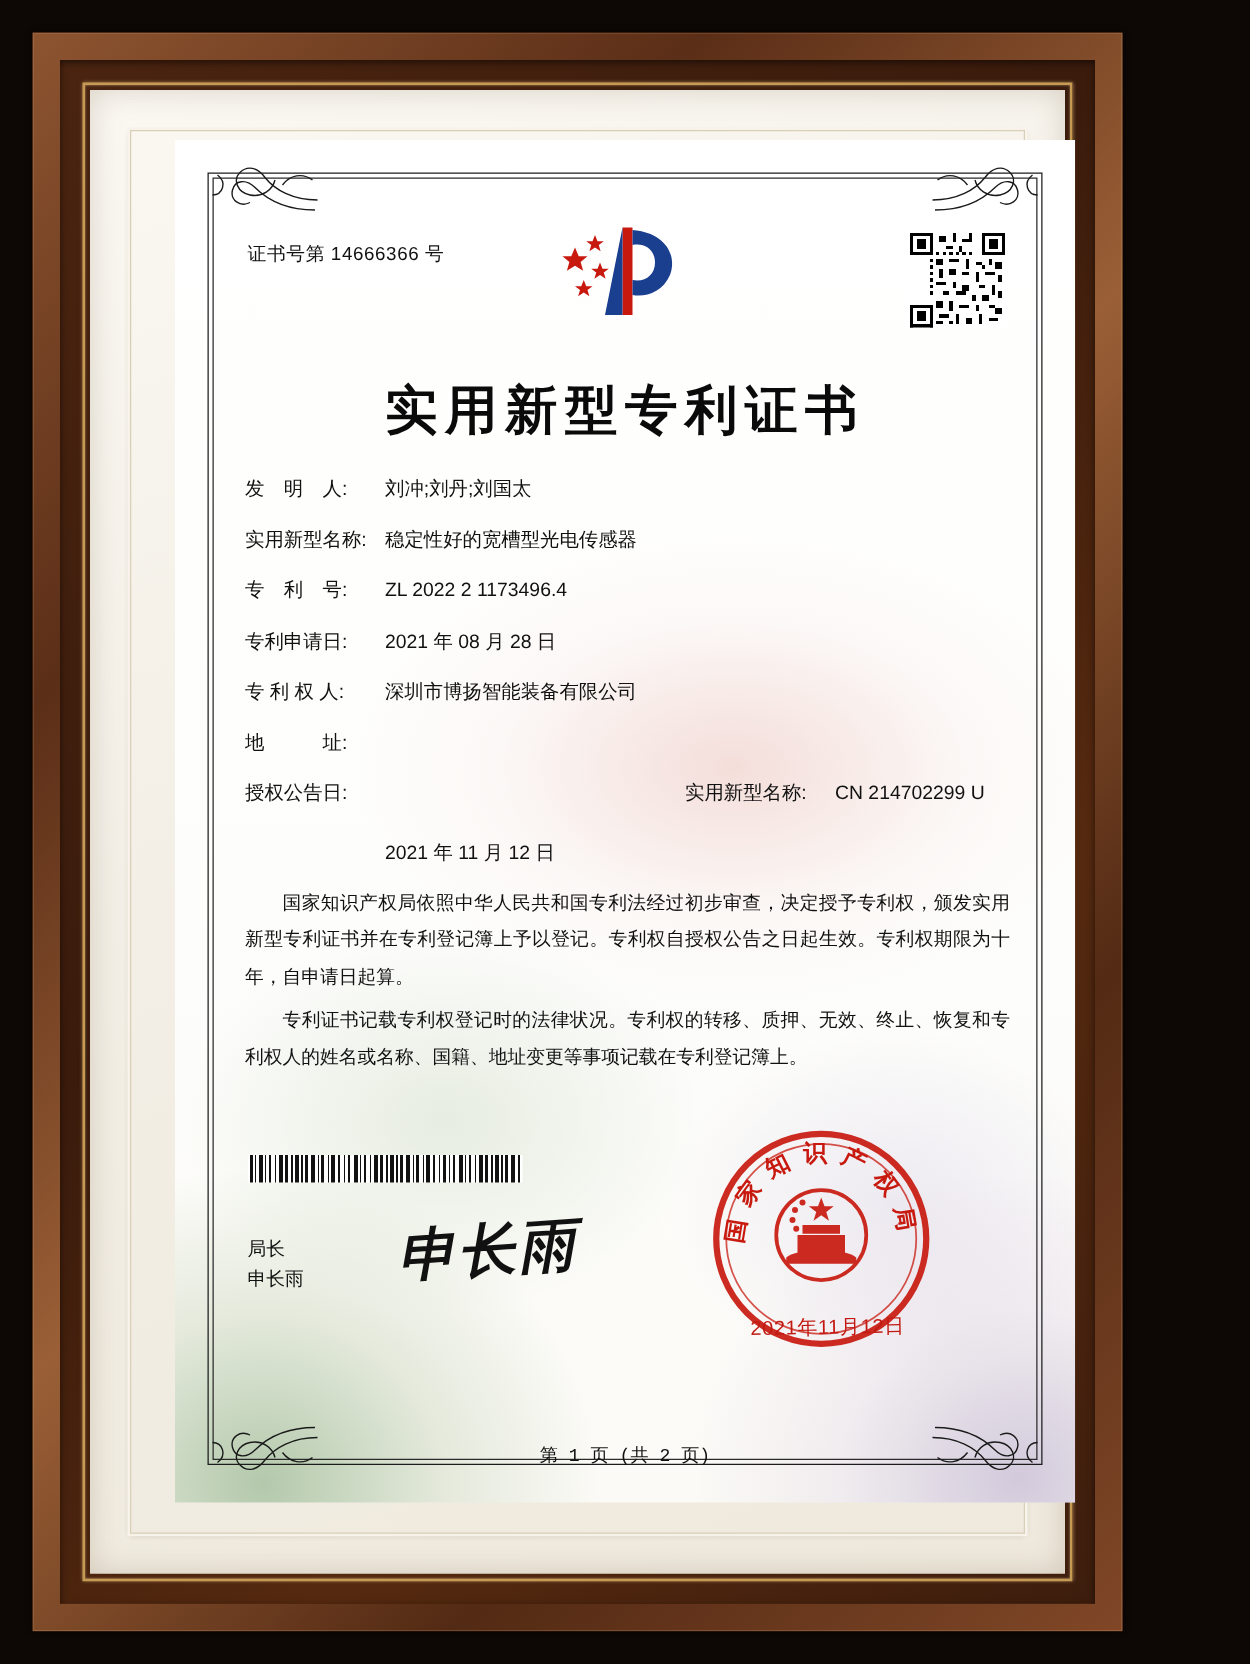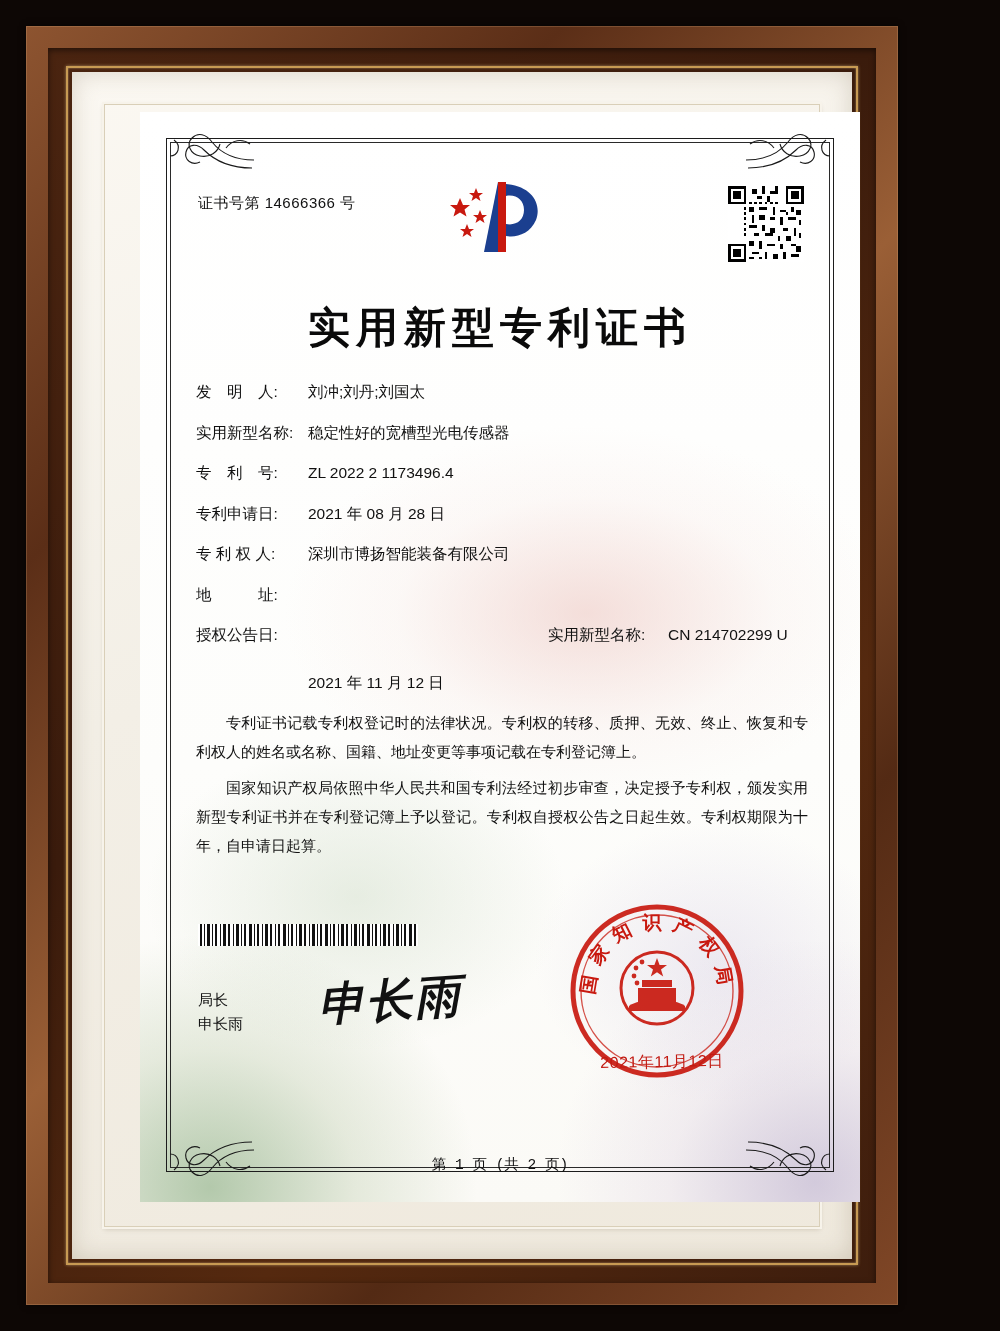--- a/index.html
+++ b/index.html
@@ -346,22 +346,22 @@
       </div>
       <div class="row two">
         <div class="lbl">授权公告日:</div>
         <div class="val">2021 年 11 月 12 日</div>
         <div class="lbl2">实用新型名称:</div>
         <div class="val2">CN 214702299 U</div>
       </div>
     </div>
 
     <div class="body-text">
+      <p>国家知识产权局依照中华人民共和国专利法经过初步审查，决定授予专利权，颁发实用新型专利证书并在专利登记簿上予以登记。专利权自授权公告之日起生效。专利权期限为十年，自申请日起算。</p>
       <p>专利证书记载专利权登记时的法律状况。专利权的转移、质押、无效、终止、恢复和专利权人的姓名或名称、国籍、地址变更等事项记载在专利登记簿上。</p>
-      <p>国家知识产权局依照中华人民共和国专利法经过初步审查，决定授予专利权，颁发实用新型专利证书并在专利登记簿上予以登记。专利权自授权公告之日起生效。专利权期限为十年，自申请日起算。</p>
     </div>
 
     <div class="barcode">
       <svg viewBox="0 0 220 22" width="220" height="22" shape-rendering="crispEdges">
         <rect width="220" height="22" fill="#fff"></rect>
         <g fill="#111">
           <rect x="2" y="0" width="2" height="22"></rect>
             <rect x="6" y="0" width="1" height="22"></rect>
           <rect x="9" y="0" width="3" height="22"></rect>
             <rect x="14" y="0" width="1" height="22"></rect>

